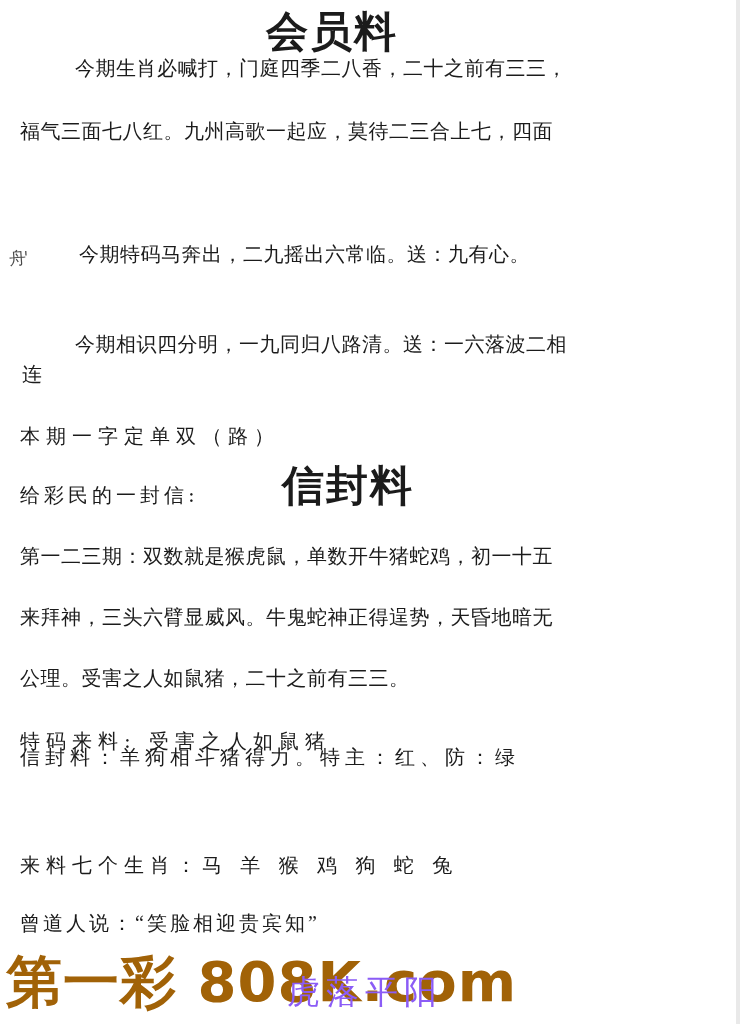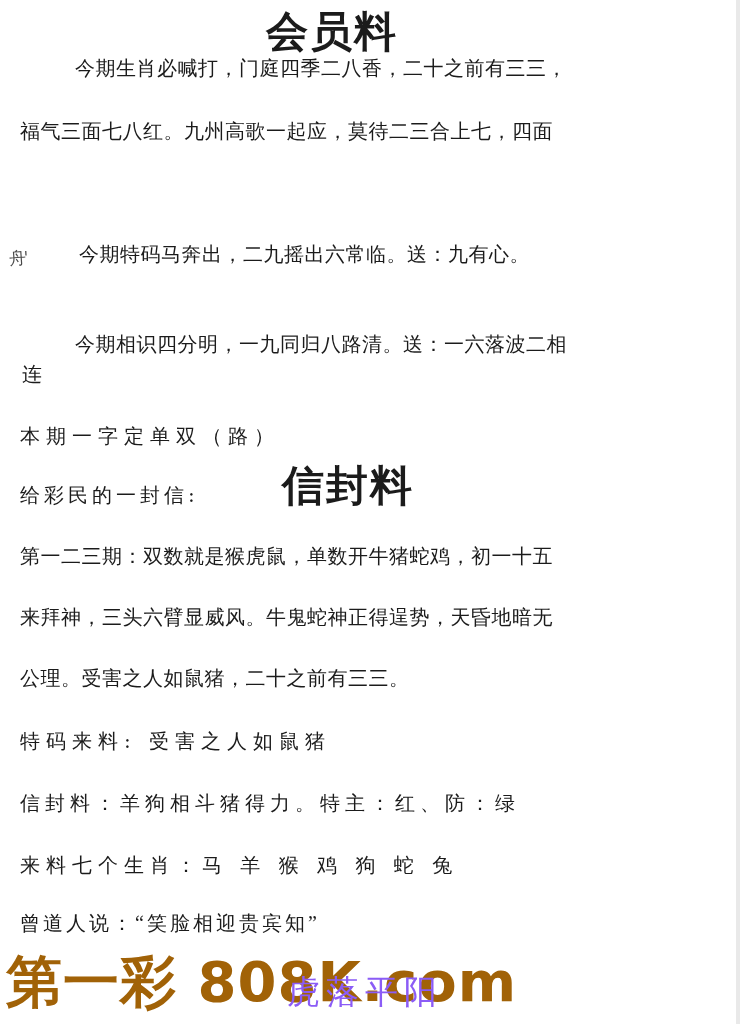--- a/index.html
+++ b/index.html
@@ -89,21 +89,21 @@
   <div class="line ls4" style="left:20px;top:484px;">给彩民的一封信:</div>
 
   <div class="line" style="left:20px;top:545px;">第一二三期：双数就是猴虎鼠，单数开牛猪蛇鸡，初一十五</div>
 
   <div class="line" style="left:20px;top:606px;">来拜神，三头六臂显威风。牛鬼蛇神正得逞势，天昏地暗无</div>
 
   <div class="line" style="left:20px;top:667px;">公理。受害之人如鼠猪，二十之前有三三。</div>
 
   <div class="line ls6" style="left:20px;top:730px;">特码来料: 受害之人如鼠猪</div>
 
-  <div class="line ls5" style="left:20px;top:792px;">信封料：羊狗相斗猪得力。特主：红、防：绿</div>
+  <div class="line ls5" style="left:20px;top:746px;">信封料：羊狗相斗猪得力。特主：红、防：绿</div>
 
   <div class="line ls6" style="left:20px;top:854px;">来料七个生肖：马 羊 猴 鸡 狗 蛇 兔</div>
 
   <div class="line ls3" style="left:20px;top:912px;font-family:Liberation Serif, serif;">曾道人说：“笑脸相迎贵宾知”</div>
 
   <div class="watermark" style="color: #a16207;">第一彩 808K.com</div>
 
   <div class="hand-note">虎落平阳</div>
 
 </div>

